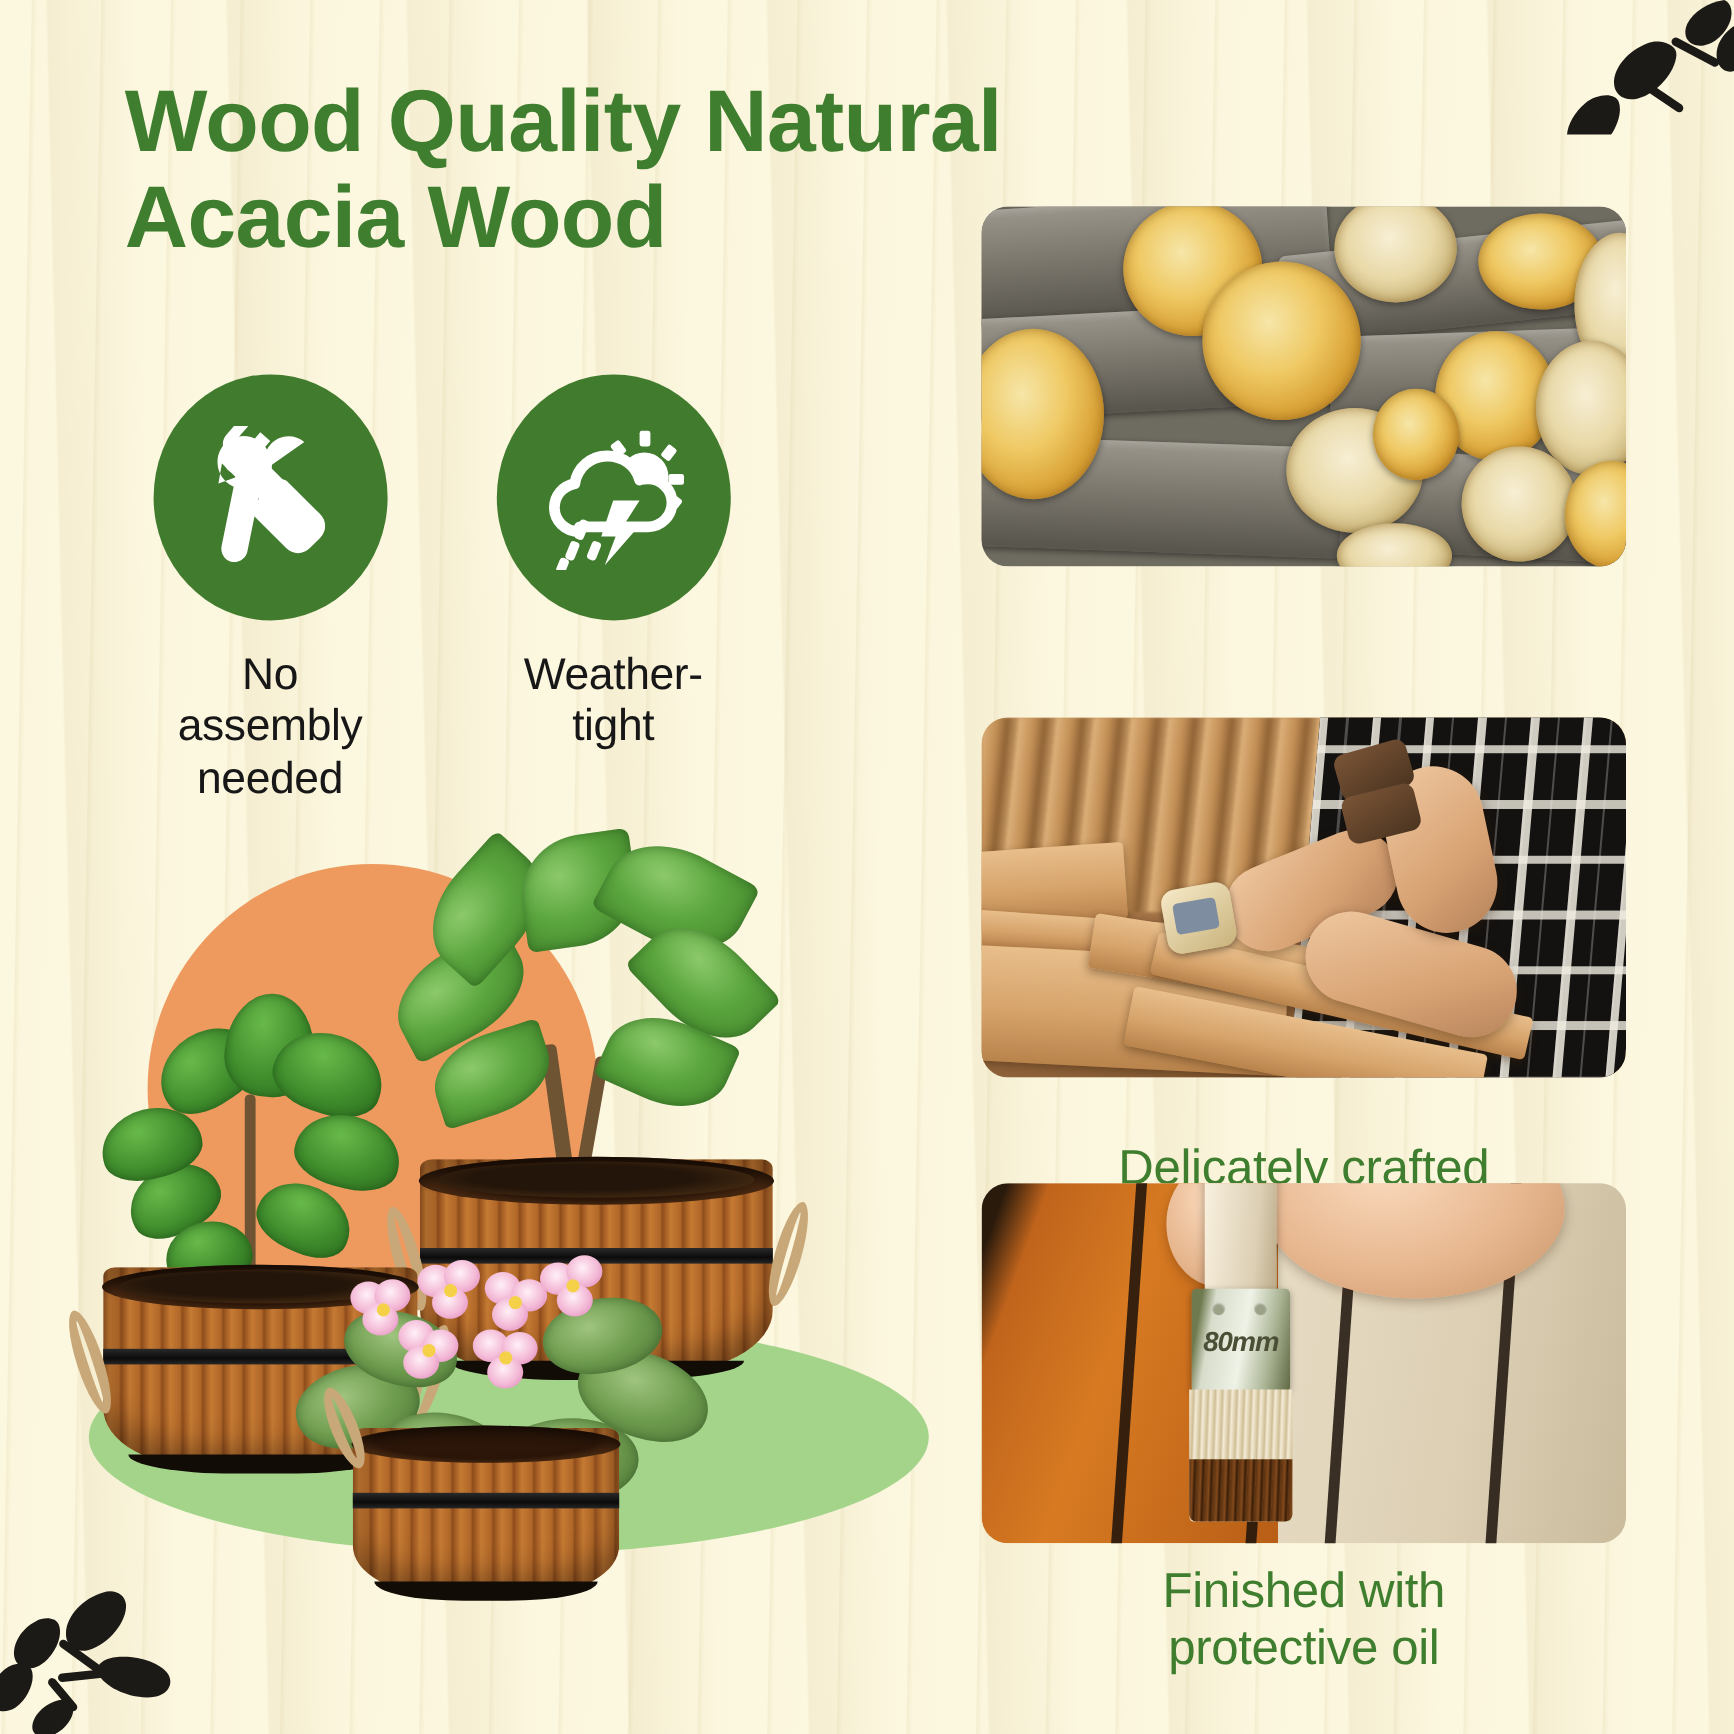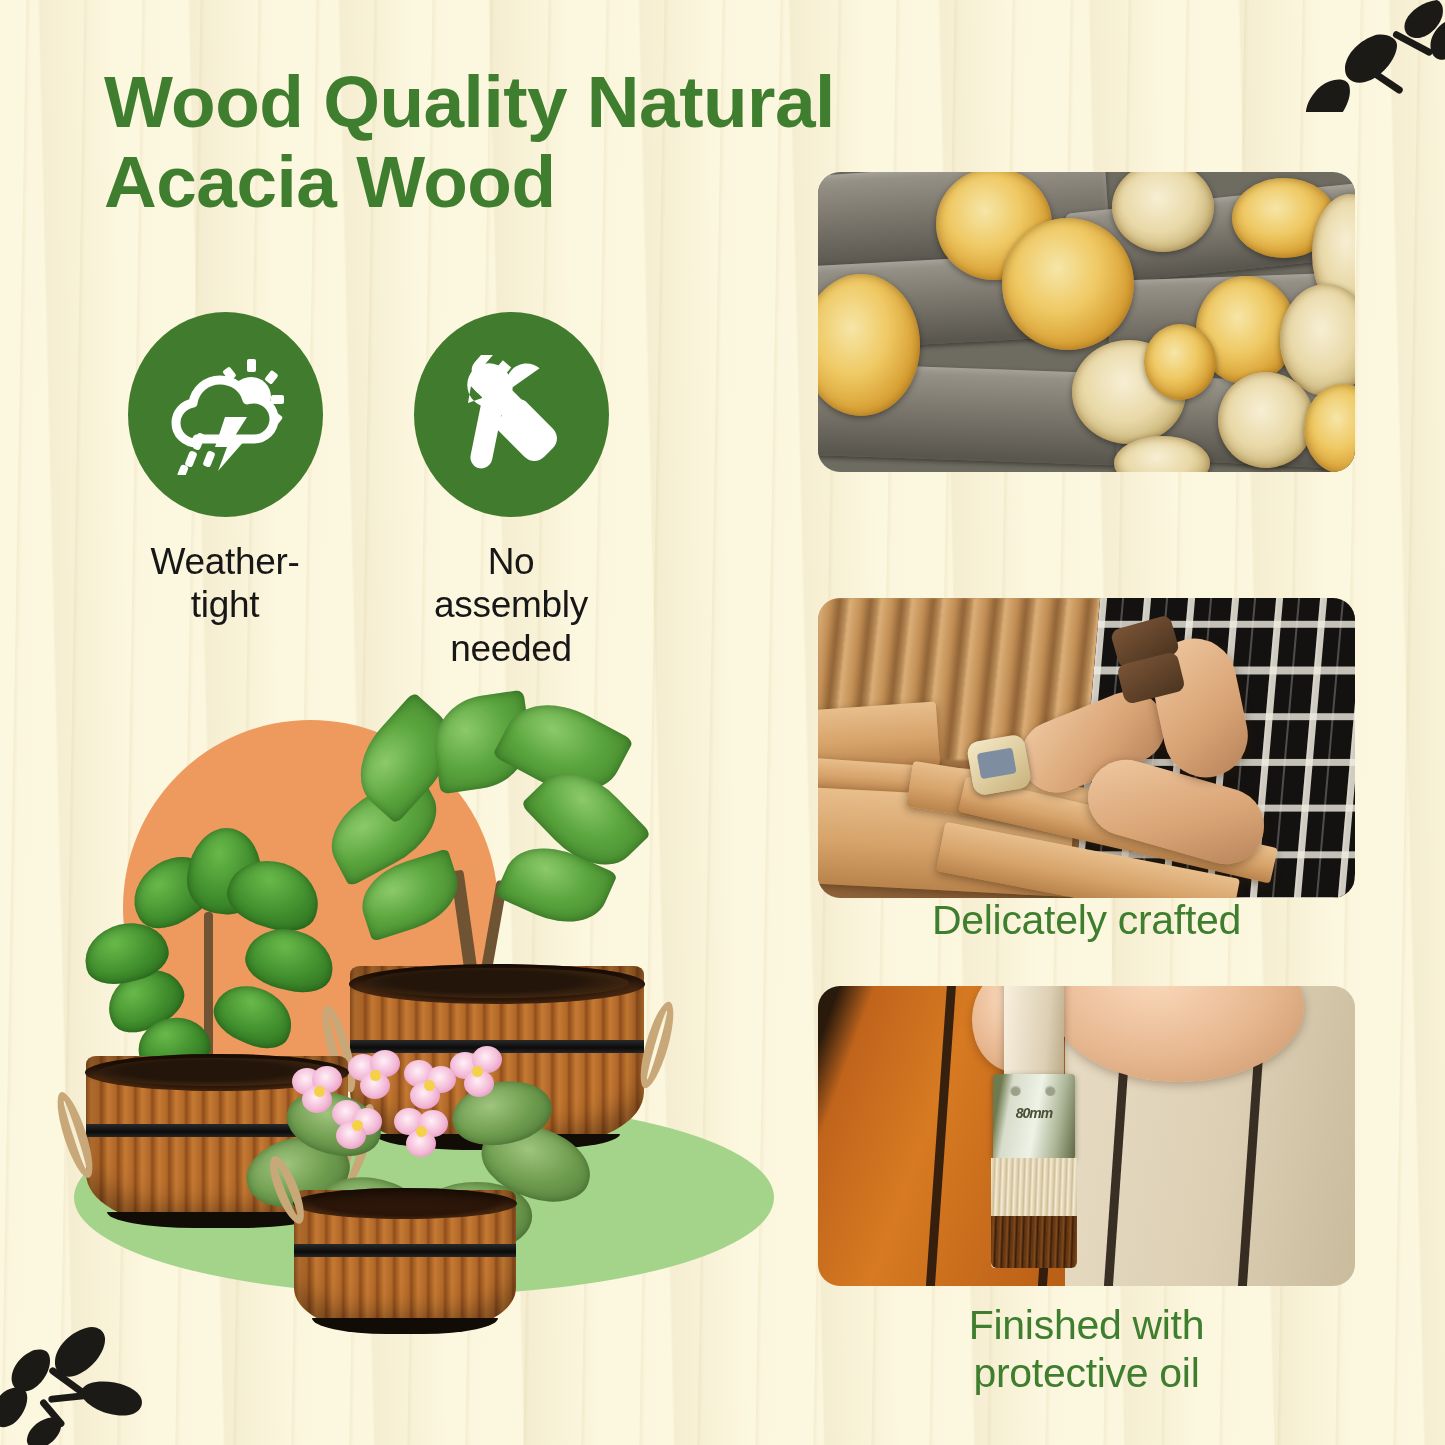--- a/index.html
+++ b/index.html
@@ -238,21 +238,21 @@
     background:linear-gradient(95deg,#FBF3E2,#DCCFB4 70%,#B9A886);
     box-shadow:0 3px 8px rgba(0,0,0,0.3);
   }
   .ferrule {
     position:absolute; width:82px; height:86px; border-radius:4px;
     background:linear-gradient(100deg,#6F7A4F 0 10%,#D7DCCB 22%,#EFF2E6 52%,#A9B393 78%,#5E6843 100%);
     box-shadow:0 2px 6px rgba(0,0,0,0.35);
   }
   .ferrule .sz {
     position:absolute; left:0; right:0; top:31px;
-    text-align:center; font-size:14px; font-style:italic; font-weight:bold;
+    text-align:center; font-size:23px; font-style:italic; font-weight:bold;
     color:#4A4F36; letter-spacing:-1px;
   }
   .ferrule .rivet {
     position:absolute; width:11px; height:11px; border-radius:50%;
     background:#9AA187; box-shadow:inset 0 1px 2px rgba(255,255,255,0.8);
     top:11px;
   }
   .bristles {
     position:absolute; width:86px; height:110px;
     background:repeating-linear-gradient(92deg,
@@ -280,20 +280,43 @@
 
 <div id="page">
   <div class="grain"></div>
 
   <div class="title">
     <div>Wood Quality Natural</div>
     <div>Acacia Wood</div>
   </div>
 
   <div class="features">
+
+    <div class="feature">
+      <div class="badge">
+        <span>
+          <svg width="122" height="120" viewBox="0 0 122 120" fill="#FFFFFF">
+
+            <g transform="rotate(41 61 60)">
+              <path d="M52 6c-11 0-20 9-20 20 0 4 1 8 3 11l-5 5V24h-11v18H8V24H-1v20c0 3 1 6 3 8l10 10c3 3 7 4 11 3l4-1 30 53c3 5 10 7 15 4s7-10 4-15L46 53l1-4c1-4 0-8-3-11z"></path>
+            </g>
+
+            <path d="M24 14c-9 9-9 23 0 32 5 5 12 7 19 6l40 40c5 5 13 5 18 0s5-13 0-18L61 34c1-7-1-14-6-19-9-9-23-9-32 0l14 14-5 14-14 5z"></path>
+
+            <g transform="rotate(-45 61 60)">
+              <rect x="53" y="4" width="16" height="40" rx="6"></rect>
+              <rect x="55" y="42" width="12" height="12"></rect>
+              <path d="M48 54h26c4 0 7 3 7 7v38c0 8-6 14-14 14h-12c-8 0-14-6-14-14V61c0-4 3-7 7-7z"></path>
+            </g>
+          </svg>
+        </span>
+      </div>
+      <div class="feature-label">No assembly
+needed</div>
+    </div>
 
     <div class="feature">
       <div class="badge">
         <span>
           <svg width="124" height="120" viewBox="0 0 124 120" fill="none">
             <g fill="#FFFFFF">
 
               <rect x="84" y="4" width="9" height="13" rx="2"></rect>
               <rect x="62" y="13" width="9" height="12" rx="2" transform="rotate(-38 66 19)"></rect>
               <rect x="104" y="16" width="9" height="12" rx="2" transform="rotate(38 108 22)"></rect>
@@ -310,43 +333,20 @@
             <g fill="#FFFFFF">
               <rect x="32" y="78" width="8" height="17" rx="3" transform="rotate(22 36 86)"></rect>
               <rect x="24" y="96" width="8" height="16" rx="3" transform="rotate(22 28 104)"></rect>
               <rect x="42" y="96" width="8" height="16" rx="3" transform="rotate(22 46 104)"></rect>
               <rect x="16" y="110" width="8" height="13" rx="3" transform="rotate(22 20 116)"></rect>
             </g>
           </svg>
         </span>
       </div>
       <div class="feature-label">Weather-tight</div>
-    </div>
-
-    <div class="feature">
-      <div class="badge">
-        <span>
-          <svg width="122" height="120" viewBox="0 0 122 120" fill="#FFFFFF">
-
-            <g transform="rotate(41 61 60)">
-              <path d="M52 6c-11 0-20 9-20 20 0 4 1 8 3 11l-5 5V24h-11v18H8V24H-1v20c0 3 1 6 3 8l10 10c3 3 7 4 11 3l4-1 30 53c3 5 10 7 15 4s7-10 4-15L46 53l1-4c1-4 0-8-3-11z"></path>
-            </g>
-
-            <path d="M24 14c-9 9-9 23 0 32 5 5 12 7 19 6l40 40c5 5 13 5 18 0s5-13 0-18L61 34c1-7-1-14-6-19-9-9-23-9-32 0l14 14-5 14-14 5z"></path>
-
-            <g transform="rotate(-45 61 60)">
-              <rect x="53" y="4" width="16" height="40" rx="6"></rect>
-              <rect x="55" y="42" width="12" height="12"></rect>
-              <path d="M48 54h26c4 0 7 3 7 7v38c0 8-6 14-14 14h-12c-8 0-14-6-14-14V61c0-4 3-7 7-7z"></path>
-            </g>
-          </svg>
-        </span>
-      </div>
-      <div class="feature-label">No assembly
-needed</div>
     </div>
   </div>
 
   <div class="hero">
     <div class="hero-orange"></div>
     <div class="hero-green"></div>
 
     <div class="leafy" style="left:20px; top:112px; width:280px; height:300px;">
       <div class="stem" style="left:126px; top:100px; width:9px; height:150px;"></div>
       <div class="leaf-fig" style="left:28px; top:160px; width:78px; height:56px; transform:rotate(-26deg);"></div>
@@ -489,21 +489,21 @@
       <div class="arm" style="left:200px; top:108px; width:150px; height:72px; transform:rotate(-22deg);"></div>
       <div class="arm" style="left:268px; top:176px; width:180px; height:76px; transform:rotate(16deg);"></div>
       <div class="arm" style="left:340px; top:40px;  width:84px;  height:140px; transform:rotate(-12deg);"></div>
       <div class="wristband" style="left:296px; top:24px; transform:rotate(-16deg);"></div>
       <div class="wristband" style="left:302px; top:60px; transform:rotate(-14deg);"></div>
       <div class="tape" style="left:152px; top:140px; transform:rotate(-10deg);">
           <i></i>
         </div>
     </div>
   </div>
-  <div class="caption" style="left:818px; top:897px; width:537px;text-align:center;">Delicately crafted</div>
+  <div class="caption" style="left:818px; top:950px; width:537px;text-align:center;">Delicately crafted</div>
 
   <div class="card" style="left:818px; top:986px; width:537px; height:300px;">
     <div class="deck">
       <div class="deck-dark"></div>
       <div class="deck-light"></div>
       <div class="deck-gap" style="left:118px;"></div>
       <div class="deck-gap" style="left:230px;"></div>
       <div class="deck-gap" style="left:296px;"></div>
       <div class="deck-gap" style="left:430px;"></div>
 

